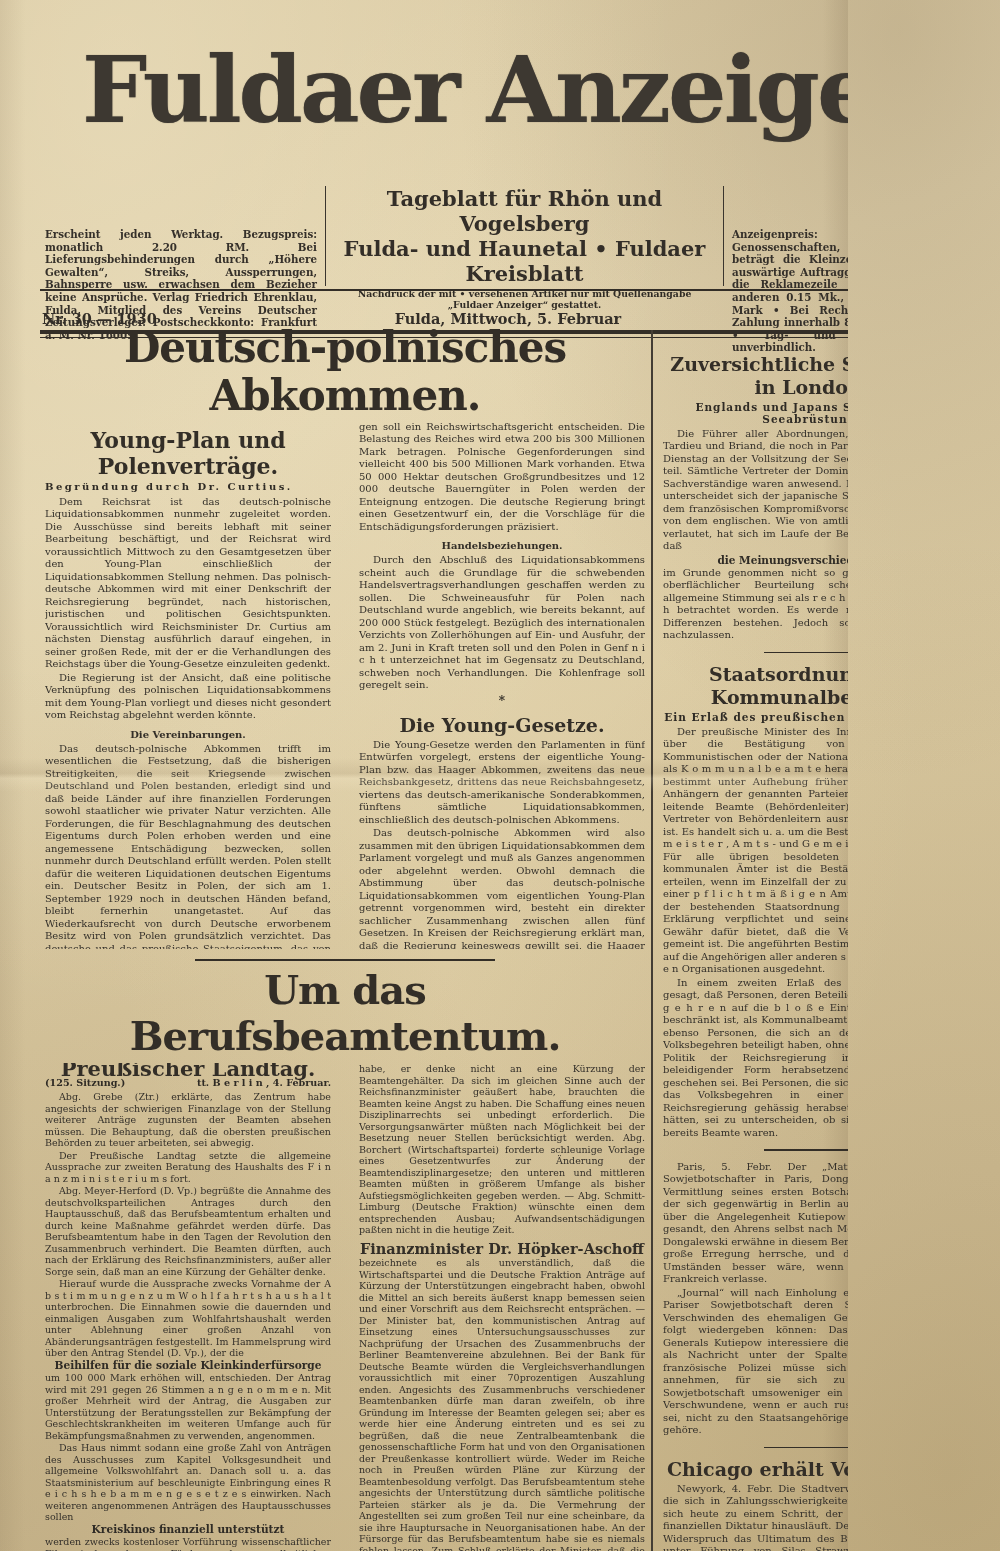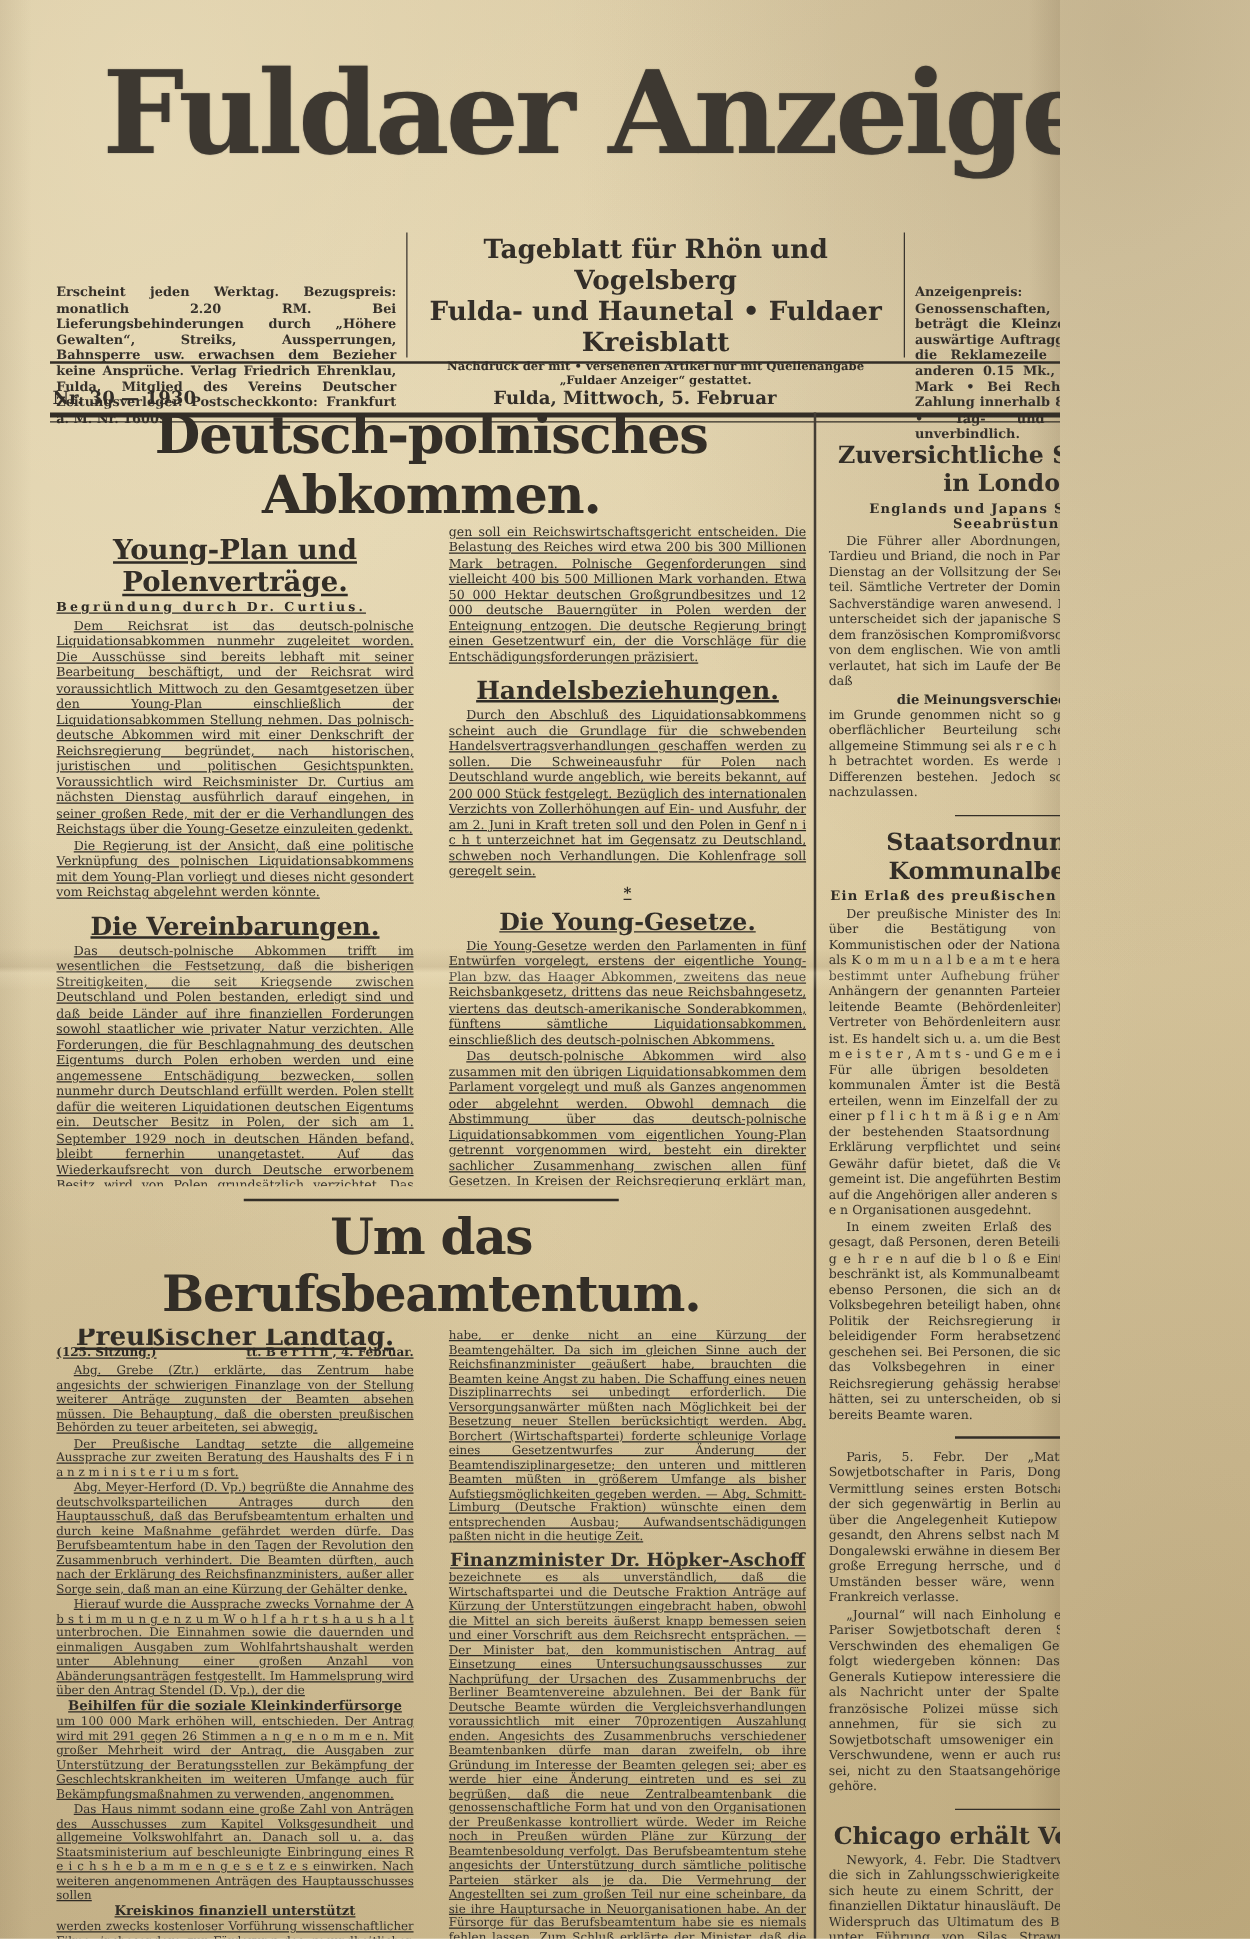--- a/index.html
+++ b/index.html
@@ -42,25 +42,25 @@
   .rule-thick{height:4px;background:#332e27;}
   .rule-thin{height:1.5px;background:#332e27;margin-top:2.5px;}
 
   
   .left-section{position:absolute;top:324px;left:45px;width:600px;}
   .vert-divider{position:absolute;top:330px;left:651px;bottom:0;width:1.5px;background:#433d34;}
   .right-col{position:absolute;top:326px;left:663px;width:297px;height:1222px;overflow:hidden;margin-top:27px;}
 
   .headline-xl{font-size:42px;font-weight:900;text-align:center;letter-spacing:-1px;
     color:#332e27;line-height:1.15;}
-  .cols{display:flex;gap:28px;overflow:hidden;text-decoration:underline;}
+  .cols{display:flex;gap:28px;overflow:hidden;}
   .col{width:294px;overflow:hidden;}
   .col-h1{font-size:22px;font-weight:900;text-align:center;margin:6px 0 2px;color:#332e27;}
   .col-sub{font-size:10px;font-weight:bold;text-align:left;letter-spacing:2.5px;margin:2px 0 4px;}
-  .col-h2{font-size:20px;font-weight:900;text-align:center;margin:7px 0 3px;color:#332e27;}
+  .col-h2{font-size:10px;font-weight:900;text-align:center;margin:7px 0 3px;color:#332e27;}
   .b{font-size:10px;line-height:12.5px;text-align:justify;text-indent:14px;
     overflow-wrap:break-word;color:#34302a;margin:0 0 1px;}
   .b.noindent{text-indent:0;}
   .star{text-align:center;font-size:12px;font-weight:bold;line-height:12px;margin:3px 0 0;}
   .mid-rule{width:300px;height:2.5px;background:#332e27;margin:10px auto 6px;}
   .meta-row{display:flex;justify-content:space-between;font-size:9.6px;font-weight:bold;margin:2px 0 3px;}
   .inline-sub{font-size:10.6px;font-weight:900;text-align:center;margin:1px 0;}
   .small{font-size:9.5px;line-height:11.5px;}
 
   

